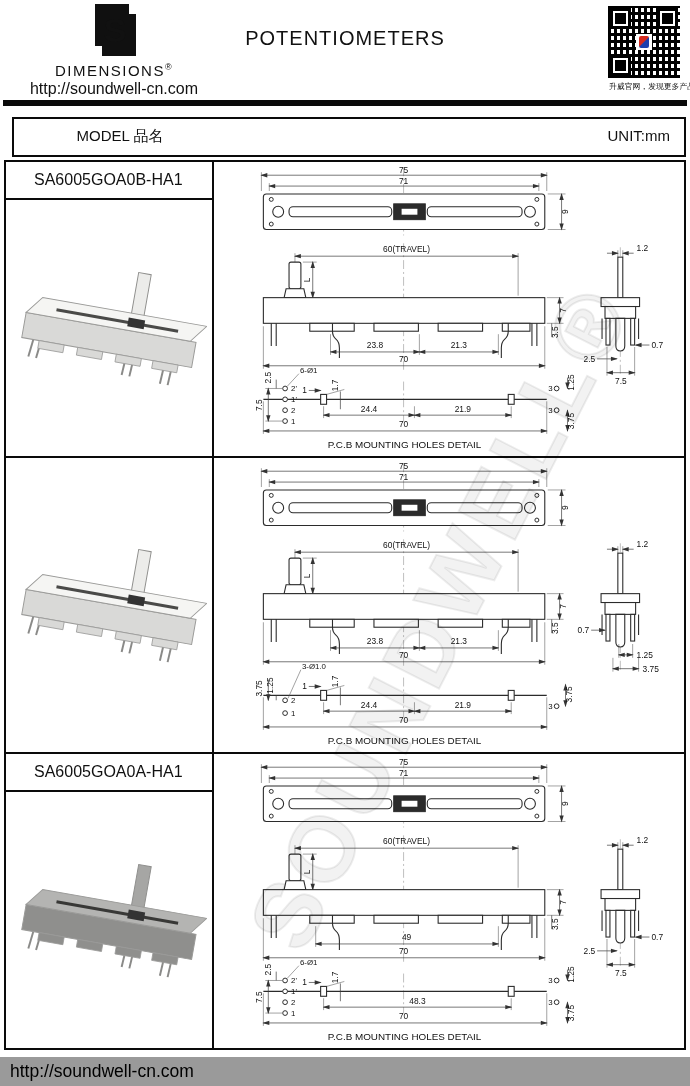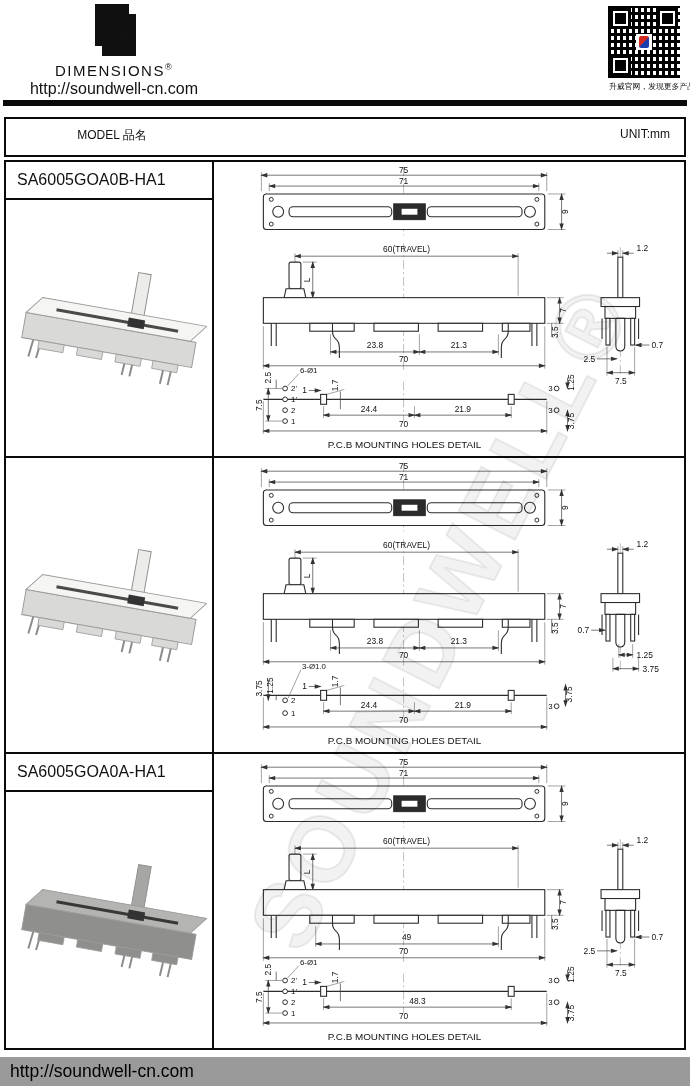--- a/index.html
+++ b/index.html
@@ -24,32 +24,32 @@
   .qr i{position:absolute;width:15px;height:15px;border:3px solid #000;background:#fff;}
   .qr i::after{content:"";position:absolute;inset:2px;background:#000;}
   .qr .tl{left:2px;top:2px}.qr .tr{right:2px;top:2px}.qr .bl{left:2px;bottom:2px}
   .qr b{position:absolute;left:28px;top:28px;width:16px;height:16px;background:#fff;
         display:flex;align-items:center;justify-content:center;}
   .qr b span{width:10px;height:12px;background:linear-gradient(135deg,#d42b1f 48%,#1b3fae 52%);
         border-radius:2px;}
   .qr-cap{font-size:8.5px;margin-top:3px;white-space:nowrap;transform:scale(.92);}
   .rule{position:absolute;left:3px;right:3px;top:100px;height:6px;background:#0a0a0a;}
   
-  .thead{position:absolute;left:4px;right:4px;top:117px;height:36px;border:2.5px solid #0a0a0a;
-         font-size:12px;}
+  .thead{position:absolute;left:12px;right:4px;top:117px;height:36px;border:2.5px solid #0a0a0a;
+         font-size:15px;}
   .th-model{position:absolute;left:0;width:212px;text-align:center;top:8px;}
   .th-dim{position:absolute;left:335px;width:240px;text-align:center;top:8px;}
   .th-unit{position:absolute;right:14px;top:8px;}
   .tbody{position:absolute;left:4px;right:4px;top:160px;height:886px;border:2.5px solid #0a0a0a;
          display:flex;flex-direction:column;}
   .row{flex:1;display:flex;border-bottom:2px solid #0a0a0a;min-height:0;}
   .row:last-child{border-bottom:none;}
   .cell-model{width:206px;border-right:2px solid #0a0a0a;display:flex;flex-direction:column;}
   .model-label{height:36px;line-height:36px;border-bottom:2px solid #0a0a0a;
-               font-size:16px;padding-left:11px;}
+               font-size:16px;padding-left:28px;}
   .product{flex:1;display:flex;align-items:center;justify-content:center;}
   .cell-drawing{flex:1;position:relative;}
   .cell-drawing svg.draw{position:absolute;inset:0;width:100%;height:100%;}
   
   svg text{font-family:"Liberation Sans",sans-serif;fill:#111;}
   .dt{font-size:8.5px;}
   .pt{font-size:8px;}
   .cap{font-size:10px;}
   .ln{stroke:#2b2b2b;fill:none;stroke-width:1.1;}
   .fw{fill:#fff;stroke:#2b2b2b;stroke-width:1.1;}
@@ -86,20 +86,21 @@
     <svg class="logo" width="52" height="56" viewBox="0 0 52 56">
       <rect x="7" y="1" width="34" height="42" fill="#101010"></rect>
       <rect x="14" y="11" width="34" height="42" fill="#101010"></rect>
       <text x="27" y="39" font-size="34" font-weight="bold" fill="#fff" text-anchor="middle">S</text>
     </svg>
     <div class="company"><span>DIMENSIONS</span><sup>®</sup></div>
     <div class="site">http://soundwell-cn.com</div>
   </div>
 
   <div class="titles">
+    <div class="title2">POTENTIOMETERS</div>
   </div>
 
   <div class="qrs">
     <div class="qr-wrap">
       <div class="qr">
           <i class="f tl"></i>
           <i class="f tr"></i>
           <i class="f bl"></i>
           <b>
             <span></span>

